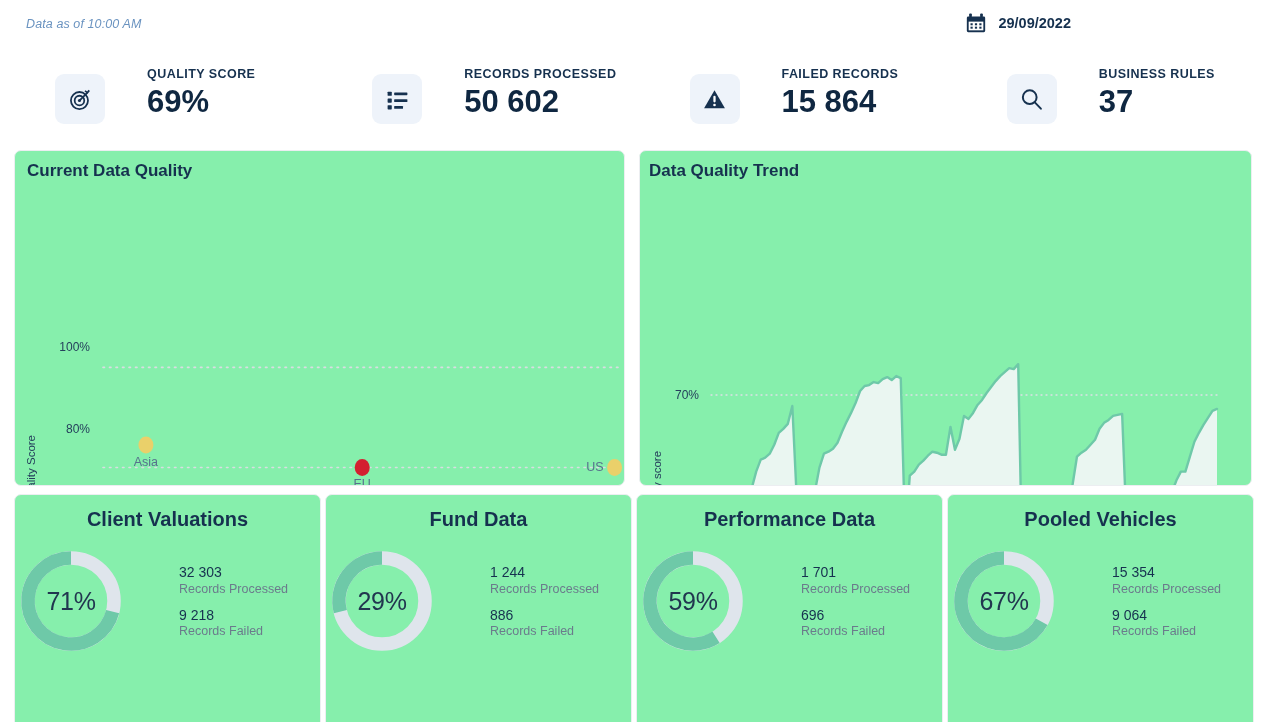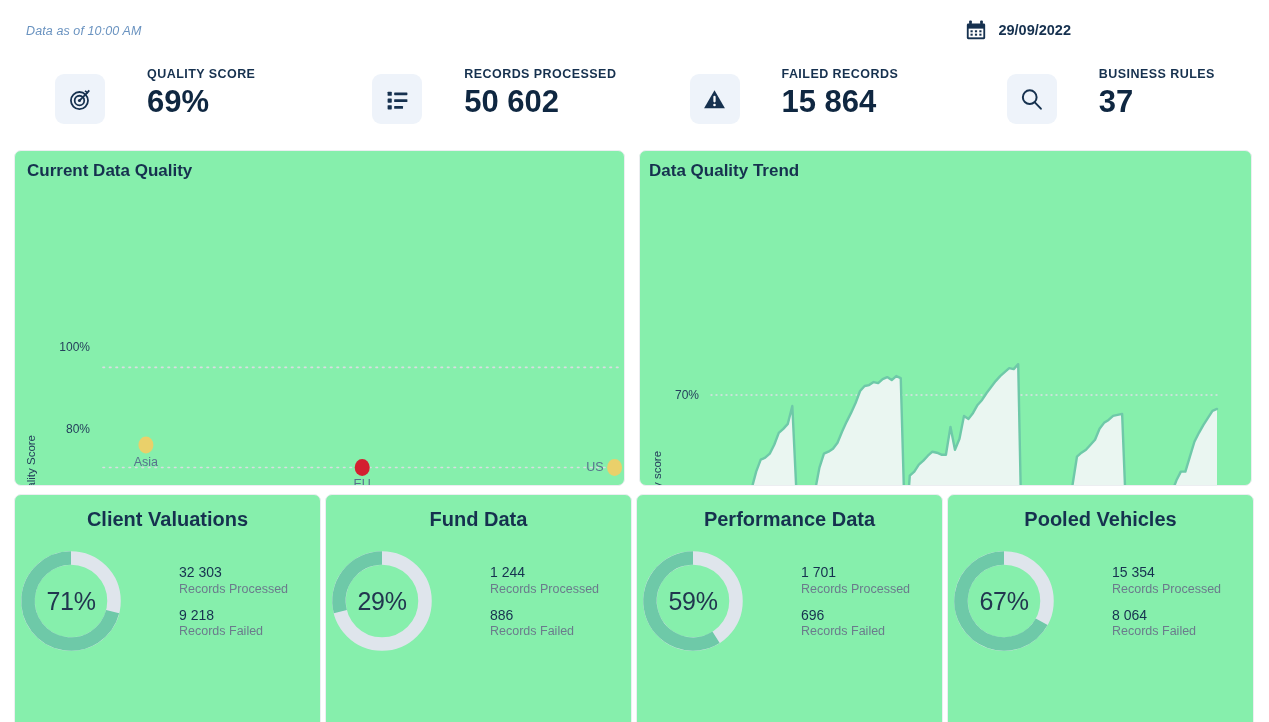--- a/index.html
+++ b/index.html
@@ -6,21 +6,21 @@
   html, body {
     width: 1269px; height: 722px;
     background: #ffffff;
     font-family: "Liberation Sans", sans-serif;
     overflow: hidden;
   }
   .page { position: relative; width: 1269px; height: 722px; }
 
   
   .topbar {
-    position: absolute; left: 0; top: 7px; width: 1111px; height: 48px;
+    position: absolute; left: 0; top: 0; width: 1111px; height: 48px;
   }
   .data-asof {
     position: absolute; left: 26px; top: 17px;
     font-size: 12.5px; font-style: italic; color: #6a93c0;
     letter-spacing: .1px;
   }
   .datewrap {
     position: absolute; right: 40px; top: 12px;
     display: flex; align-items: center; gap: 11px;
   }
@@ -308,19 +308,19 @@
               <circle cx="56" cy="56" r="43" fill="none" stroke="#dfe5ec" stroke-width="13.5"></circle>
               <path d="M 56 13 A 43 43 0 1 0 93.68 76.72" fill="none" stroke="#6ec9a8" stroke-width="13.5"></path>
             </svg>
           <div class="donut-pct">67%</div>
         </div>
       </div>
       <div class="donut-stats">
         <div class="stat-num">15 354</div>
         <div class="stat-lbl">Records Processed</div>
         <div class="stat-gap"></div>
-        <div class="stat-num">8 064</div>
+        <div class="stat-num">9 064</div>
         <div class="stat-lbl">Records Failed</div>
       </div>
     </div>
   </div>
 
 </div>
 
 </body></html>

